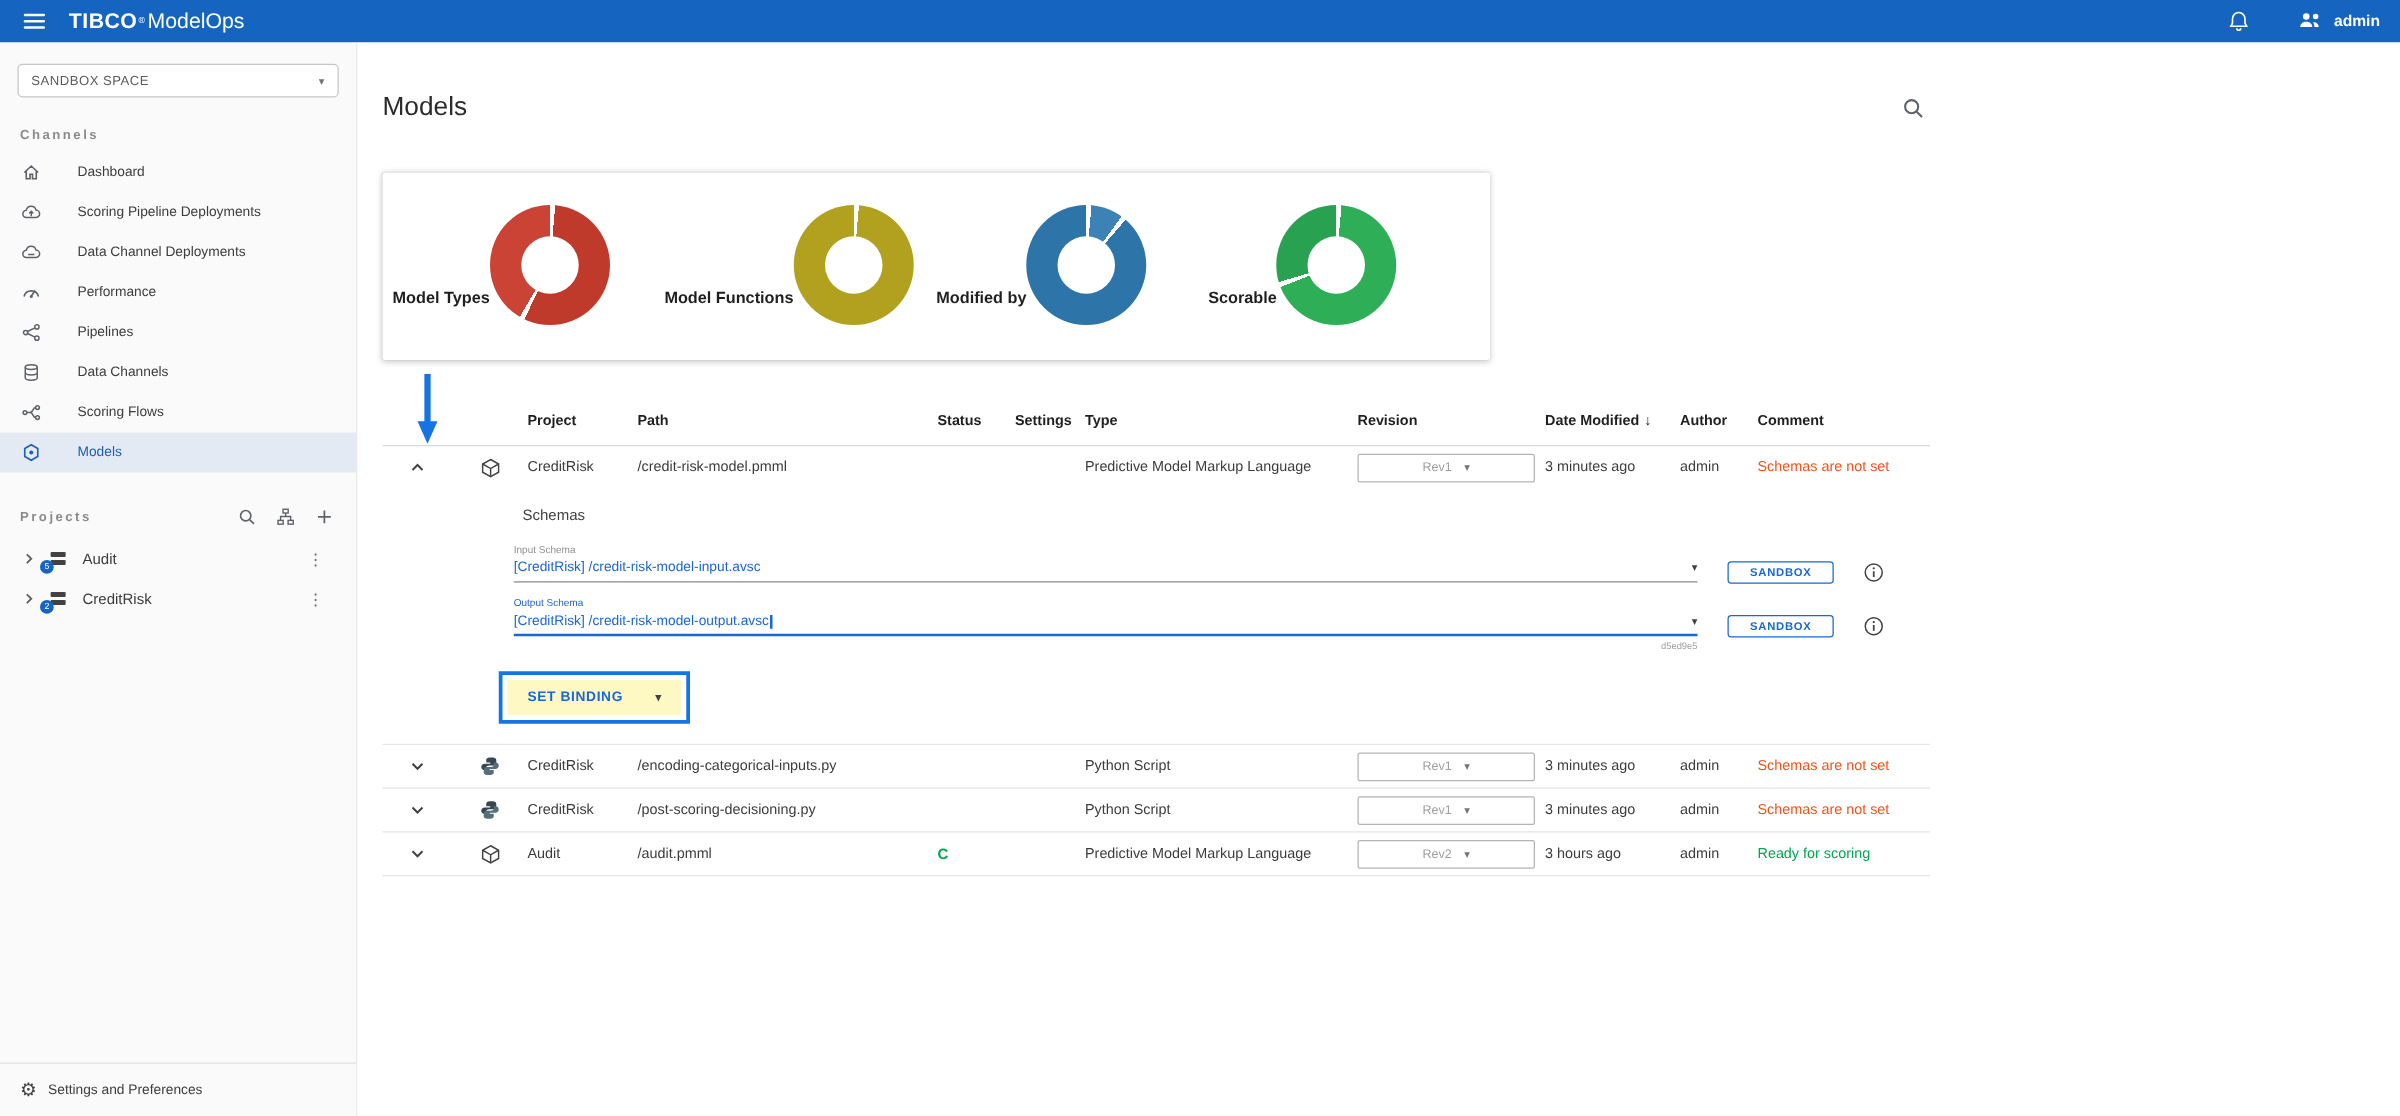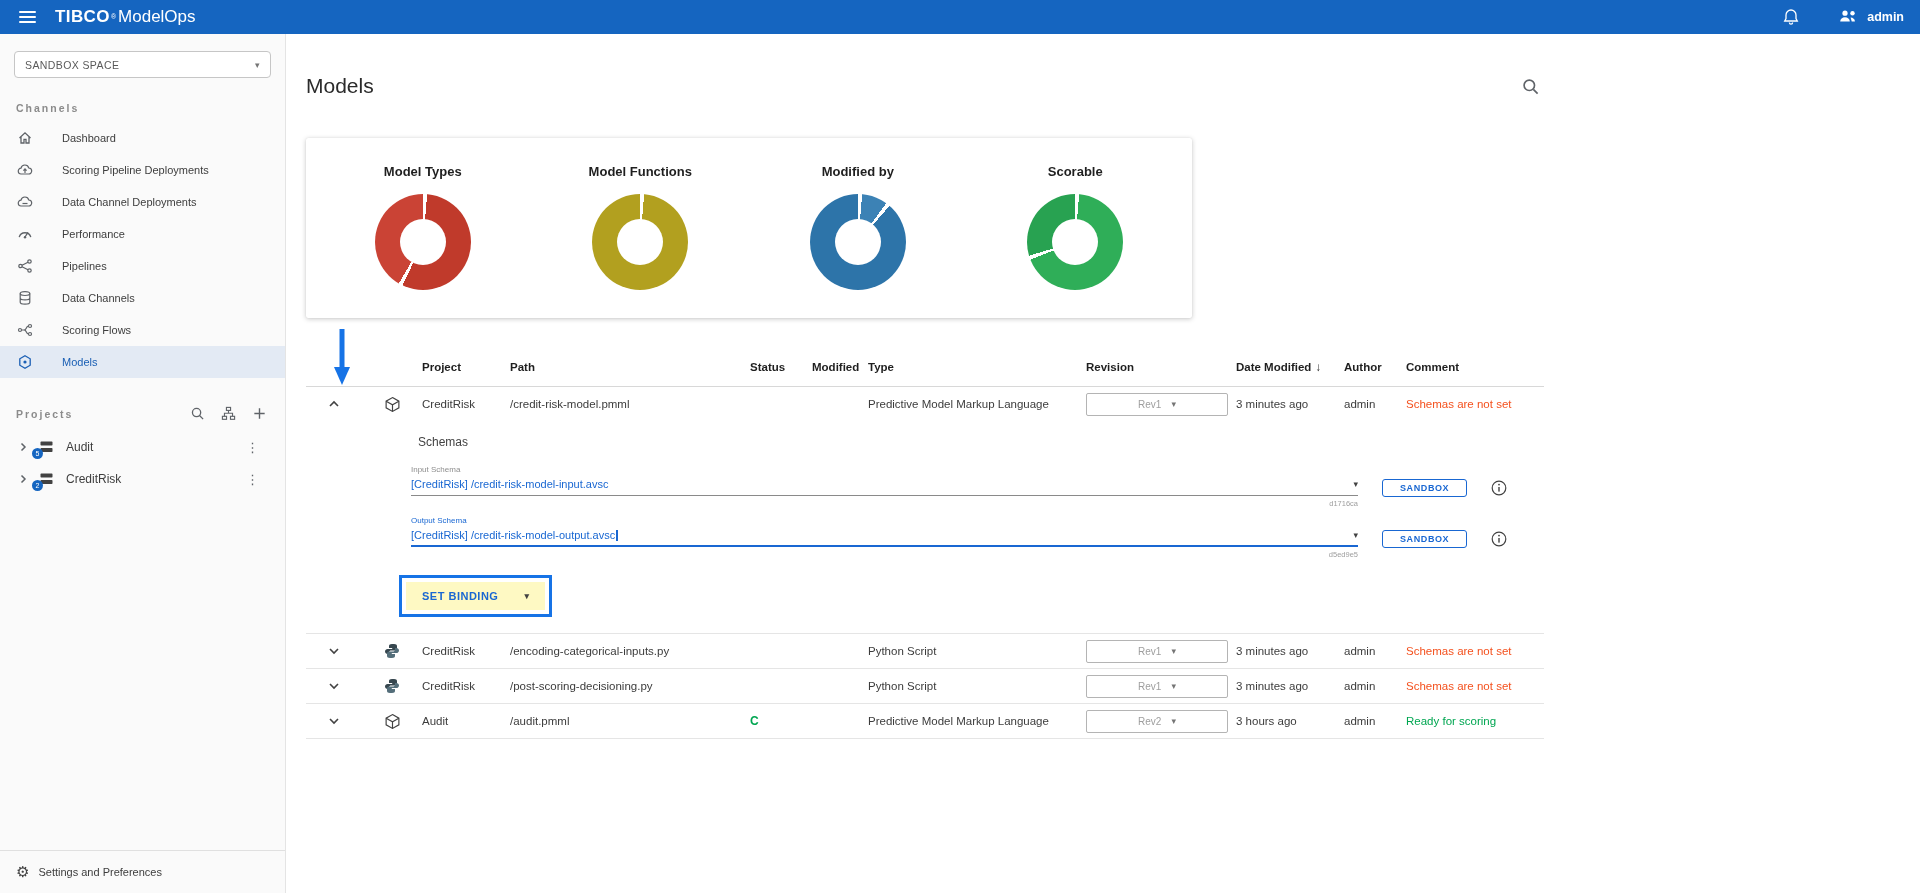--- a/index.html
+++ b/index.html
@@ -43,21 +43,21 @@
   .gear{font-size:15px;color:#424242}
 
   
   .main{flex:1;padding:26px 0 0 20px;position:relative;background:#fff}
   .main-header{width:1238px;display:flex;align-items:center;justify-content:space-between}
   .page-title{font-size:21px;color:#2b2b2b;font-weight:normal}
   .main-search{color:#5f6368}
 
   
   .charts-card{width:870px;margin-top:26px;background:#fff;border-radius:2px;box-shadow:0 1px 5px rgba(0,0,0,.22),0 0 1px rgba(0,0,0,.12);display:flex;padding:26px 8px 28px}
-  .chart{flex:1;display:flex;flex-direction:column;align-items:center}
+  .chart{flex:1;display:flex;align-items:flex-end}
   .chart-title{font-size:13px;font-weight:bold;color:#1f1f1f;margin-bottom:15px}
   .donut{width:96px;height:96px;border-radius:50%;position:relative}
   .donut::after{content:"";position:absolute;inset:25px;background:#fff;border-radius:50%}
 
   
   .table{margin-top:30px;position:relative;width:1238px}
   .thead,.trow{display:grid;grid-template-columns:56px 60px 88px 240px 62px 56px 218px 150px 108px 62px 1fr;align-items:center}
   .thead{height:38px;border-bottom:1px solid #d8d8d8;font-size:11.5px;font-weight:bold;color:#1f1f1f}
   .trow{height:34px;border-bottom:1px solid #e5e5e5;font-size:11.5px;color:#3c3c3c;cursor:pointer}
   .trow.expanded{border-bottom:none}
@@ -312,21 +312,21 @@
             <rect x="6.5" y="0" width="5" height="40" fill="#1673e6"></rect>
             <polygon points="1,38 17,38 9,56" fill="#1673e6"></polygon>
           </svg>
 
         <div class="thead">
           <div></div>
             <div></div>
           <div>Project</div>
           <div>Path</div>
           <div>Status</div>
-          <div>Modified</div>
+          <div>Settings</div>
           <div>Type</div>
           <div>Revision</div>
           <div><span>Date Modified</span><span class="sort-arrow">↓</span></div>
           <div>Author</div>
           <div>Comment</div>
         </div>
 
         <div class="trow expanded">
           <div class="cell-center">
               <svg width="12" height="12" viewBox="0 0 12 12">
@@ -358,21 +358,20 @@
         <div class="expansion">
           <div class="schemas-label">Schemas</div>
 
           <div class="field-row">
             <div class="field">
               <div class="field-label">Input Schema</div>
               <div class="field-line">
                 <span>[CreditRisk] /credit-risk-model-input.avsc</span>
                 <span class="fcaret">▾</span>
               </div>
-              <div class="hash">d1716ca</div>
             </div>
             <button class="sandbox-chip">SANDBOX</button>
             <button class="icon-btn info-btn">
                 <svg width="16" height="16" viewBox="0 0 16 16">
                   <circle cx="8" cy="8" r="6.8" fill="none" stroke="#424242" stroke-width="1.2"></circle>
                   <rect x="7.3" y="7" width="1.4" height="4.6" fill="#424242"></rect>
                   <circle cx="8" cy="4.6" r="0.9" fill="#424242"></circle>
                 </svg>
               </button>
           </div>

